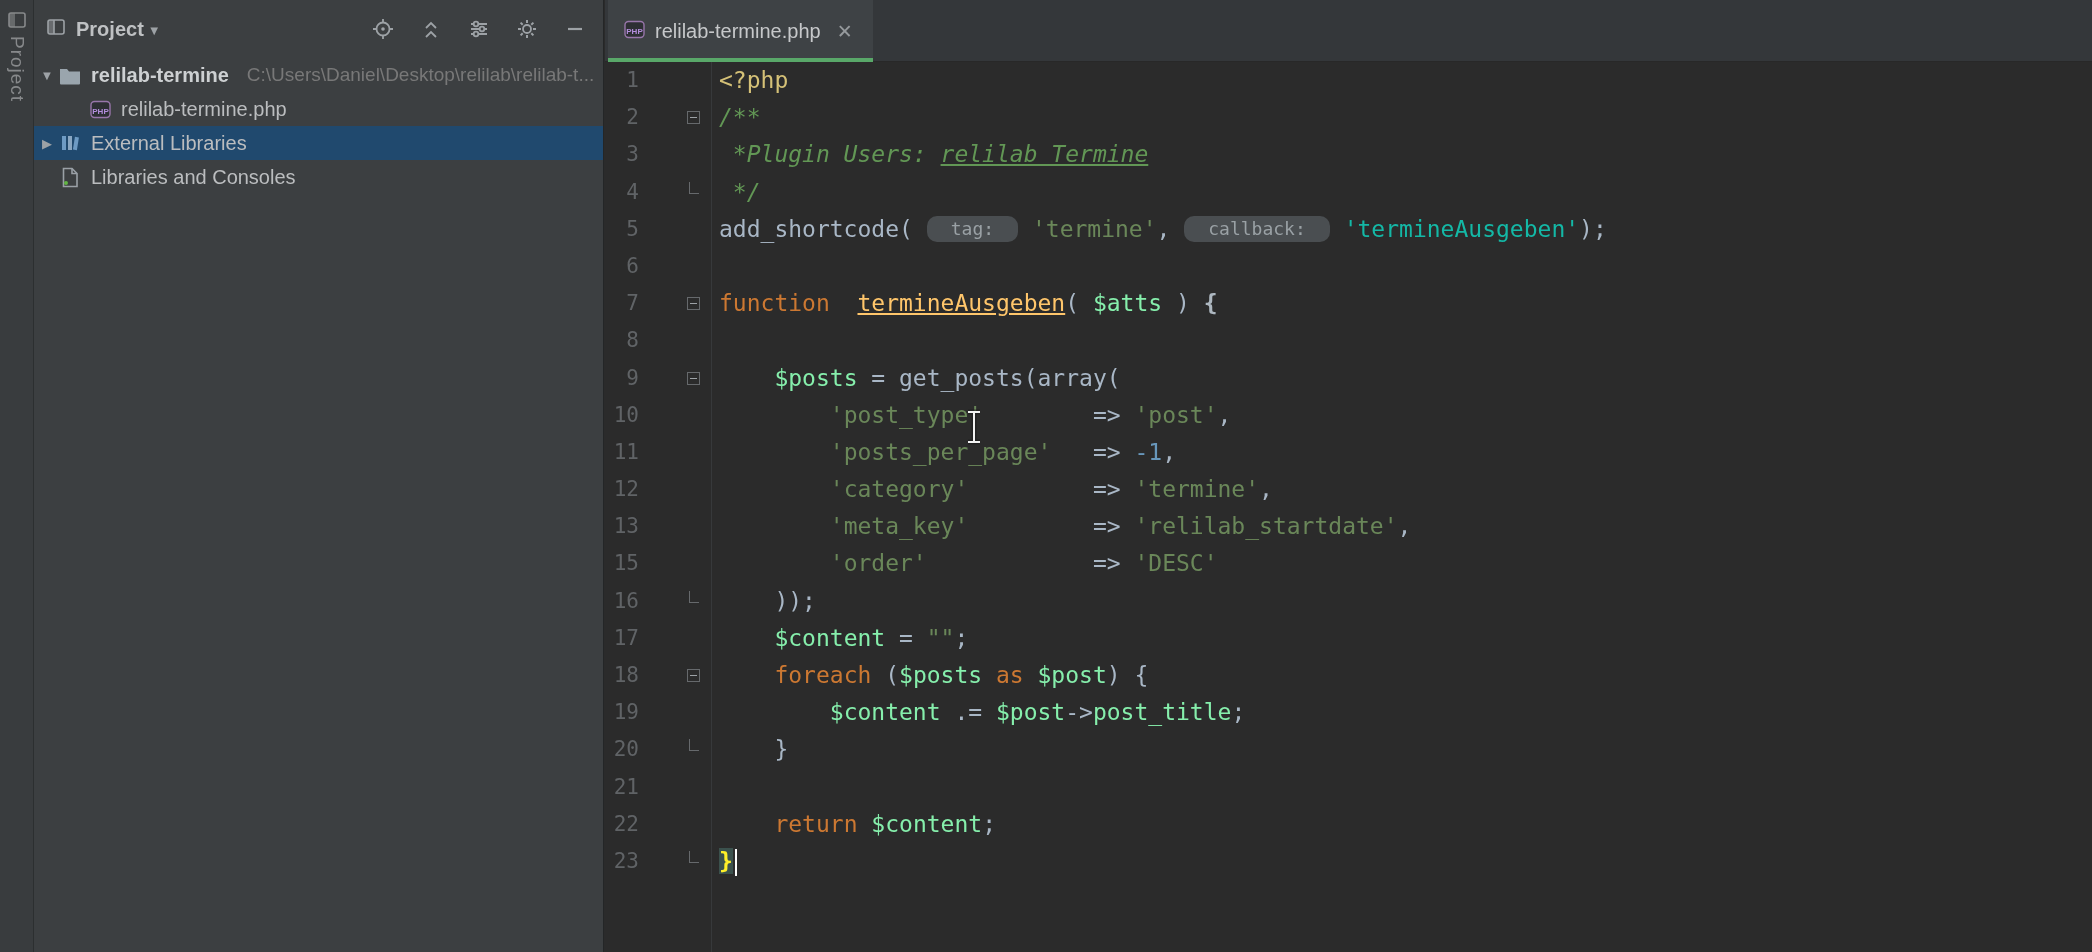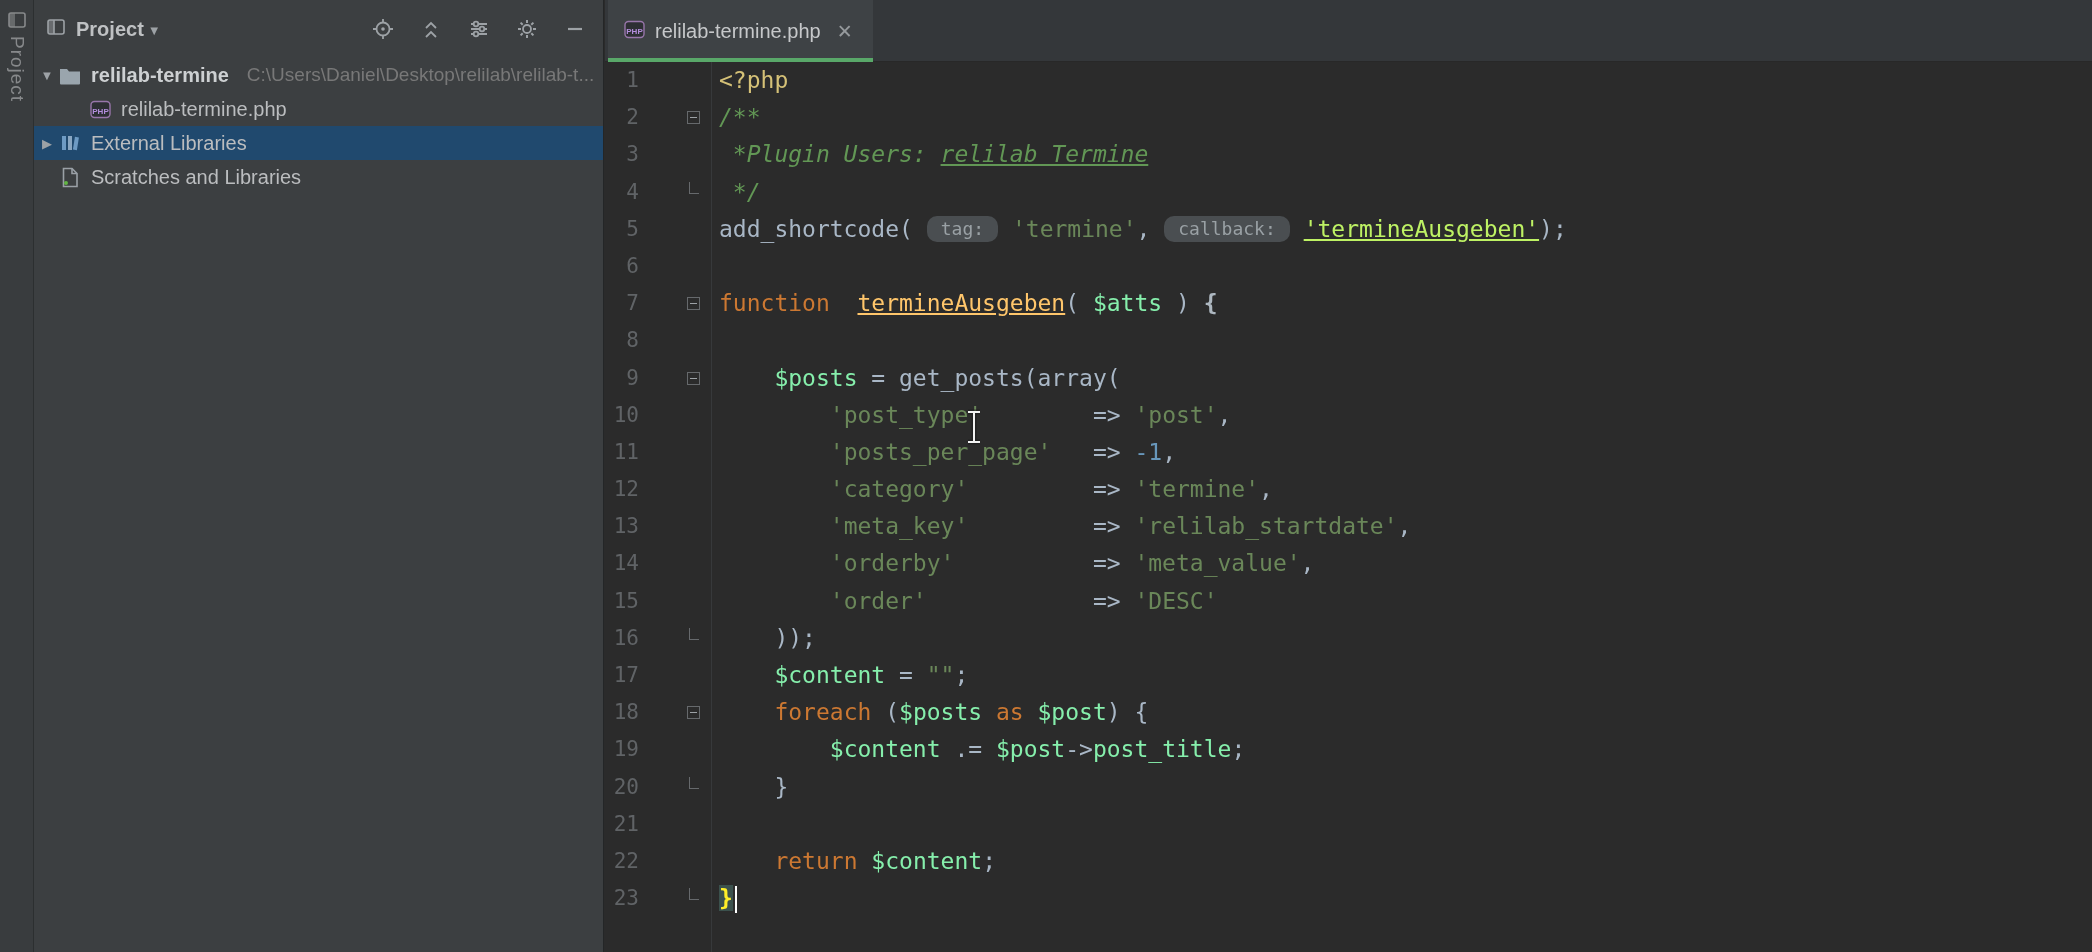--- a/index.html
+++ b/index.html
@@ -52,30 +52,30 @@
     border:1px solid #66696c; background:#2b2b2b; }
   .fbox::after { content:""; position:absolute; left:2px; top:5px; width:7px; height:1px; background:#9da2a6; }
   .fend { position:absolute; left:50px; top:8px; width:10px; height:12px;
     border-left:1px solid #66696c; border-bottom:1px solid #66696c; }
   .lcode { padding-left:8px; }
 
   .d  { color:#a9b7c6;margin-top:37px; }
   .pt { color:#d5c177;margin-top:40px; }
   .k  { color:#cc7832; }
   .s  { color:#6a8759; }
-  .su { color:#bef264; text-decoration:underline; }
+  .su { color:#14b8a6; }
   .c  { color:#629755; font-style:italic; }
   .cu { color:#629755; font-style:italic; text-decoration:underline; }
   .fu { color:#ffc66b; text-decoration:underline; }
   .v  { color:#86efac; }
   .n  { color:#6897bb; }
   .brace  { color:#adb7c0; font-weight:bold; }
   .bracey { color:#ffef28; background:#3b514d; font-weight:bold; }
   .hint { display:inline-block; background:#4a4e51; color:#9aa1a5; border-radius:10px;
-    padding:0 14px; font-size:18px; line-height:26px; vertical-align:2px; }
+    padding:0 24px; font-size:18px; line-height:26px; vertical-align:2px; }
   .caret { display:inline-block; width:2px; height:27px; background:#ffffff;
     vertical-align:middle; margin-left:2px; }
 
   #mouse-cursor { position:absolute; left:963px; top:409px; pointer-events:none; }
 </style>
 </head>
 <body>
 
 <div id="app">
 
@@ -164,21 +164,21 @@
         </div>
         <div class="tree-row" style="padding-left: 2px;">
           <span class="chevron"></span>
           <span class="ticon">
             <svg width="19" height="21" viewBox="0 0 19 21">
               <path d="M2.5 1.5 h8.5 l5 5 v13 h-13.5 z" fill="none" stroke="#9aa0a6" stroke-width="1.6"></path>
               <path d="M11 1.5 v5 h5" fill="none" stroke="#9aa0a6" stroke-width="1.6"></path>
               <circle cx="5" cy="16" r="2" fill="#62b543"></circle>
             </svg>
           </span>
-          <span class="tlabel">Scratches and Libraries</span>
+          <span class="tlabel">Libraries and Consoles</span>
         </div>
       </div>
   </div>
 
   <div id="tabbar">
     <div class="tab active">
       <span><svg width="21" height="21" viewBox="0 0 21 21">
             <rect x="1" y="2.5" width="19" height="16" rx="3.5" fill="#2d2f33" stroke="#9876aa" stroke-width="1.4"></rect>
             <text x="10.5" y="14.5" font-size="8" font-weight="bold" fill="#b48ede" text-anchor="middle" font-family="sans-serif">PHP</text>
           </svg></span>
@@ -196,21 +196,20 @@
         <div class="eline"><span class="lnum">4</span><span class="lfold"><span class="fend"></span></span><div class="lcode"><span class="c"> */</span></div></div>
         <div class="eline"><span class="lnum">5</span><span class="lfold"></span><div class="lcode"><span class="d">add_shortcode( </span><span class="hint">tag:</span><span class="d"> </span><span class="s">'termine'</span><span class="d">, </span><span class="hint">callback:</span><span class="d"> </span><span class="su">'termineAusgeben'</span><span class="d">);</span></div></div>
         <div class="eline"><span class="lnum">6</span><span class="lfold"></span><div class="lcode"></div></div>
         <div class="eline"><span class="lnum">7</span><span class="lfold"><span class="fbox"></span></span><div class="lcode"><span class="k">function</span><span class="d">  </span><span class="fu">termineAusgeben</span><span class="d">( </span><span class="v">$atts</span><span class="d"> ) </span><span class="brace">{</span></div></div>
         <div class="eline"><span class="lnum">8</span><span class="lfold"></span><div class="lcode"></div></div>
         <div class="eline"><span class="lnum">9</span><span class="lfold"><span class="fbox"></span></span><div class="lcode"><span class="d">    </span><span class="v">$posts</span><span class="d"> = get_posts(array(</span></div></div>
         <div class="eline"><span class="lnum">10</span><span class="lfold"></span><div class="lcode"><span class="d">        </span><span class="s">'post_type'</span><span class="d">        =&gt; </span><span class="s">'post'</span><span class="d">,</span></div></div>
         <div class="eline"><span class="lnum">11</span><span class="lfold"></span><div class="lcode"><span class="d">        </span><span class="s">'posts_per_page'</span><span class="d">   =&gt; </span><span class="n">-1</span><span class="d">,</span></div></div>
         <div class="eline"><span class="lnum">12</span><span class="lfold"></span><div class="lcode"><span class="d">        </span><span class="s">'category'</span><span class="d">         =&gt; </span><span class="s">'termine'</span><span class="d">,</span></div></div>
         <div class="eline"><span class="lnum">13</span><span class="lfold"></span><div class="lcode"><span class="d">        </span><span class="s">'meta_key'</span><span class="d">         =&gt; </span><span class="s">'relilab_startdate'</span><span class="d">,</span></div></div>
-        <div class="eline"><span class="lnum">14</span><span class="lfold"></span><div class="lcode"><span class="d">        </span><span class="s">'orderby'</span><span class="d">          =&gt; </span><span class="s">'meta_value'</span><span class="d">,</span></div></div>
         <div class="eline"><span class="lnum">15</span><span class="lfold"></span><div class="lcode"><span class="d">        </span><span class="s">'order'</span><span class="d">            =&gt; </span><span class="s">'DESC'</span></div></div>
         <div class="eline"><span class="lnum">16</span><span class="lfold"><span class="fend"></span></span><div class="lcode"><span class="d">    ));</span></div></div>
         <div class="eline"><span class="lnum">17</span><span class="lfold"></span><div class="lcode"><span class="d">    </span><span class="v">$content</span><span class="d"> = </span><span class="s">""</span><span class="d">;</span></div></div>
         <div class="eline"><span class="lnum">18</span><span class="lfold"><span class="fbox"></span></span><div class="lcode"><span class="d">    </span><span class="k">foreach</span><span class="d"> (</span><span class="v">$posts</span><span class="k"> as </span><span class="v">$post</span><span class="d">) {</span></div></div>
         <div class="eline"><span class="lnum">19</span><span class="lfold"></span><div class="lcode"><span class="d">        </span><span class="v">$content</span><span class="d"> .= </span><span class="v">$post</span><span class="d">-&gt;</span><span class="v">post_title</span><span class="d">;</span></div></div>
         <div class="eline"><span class="lnum">20</span><span class="lfold"><span class="fend"></span></span><div class="lcode"><span class="d">    }</span></div></div>
         <div class="eline"><span class="lnum">21</span><span class="lfold"></span><div class="lcode"></div></div>
         <div class="eline"><span class="lnum">22</span><span class="lfold"></span><div class="lcode"><span class="d">    </span><span class="k">return</span><span class="d"> </span><span class="v">$content</span><span class="d">;</span></div></div>
         <div class="eline"><span class="lnum">23</span><span class="lfold"><span class="fend"></span></span><div class="lcode"><span class="bracey">}</span><span class="caret"></span></div></div>
       </div>

